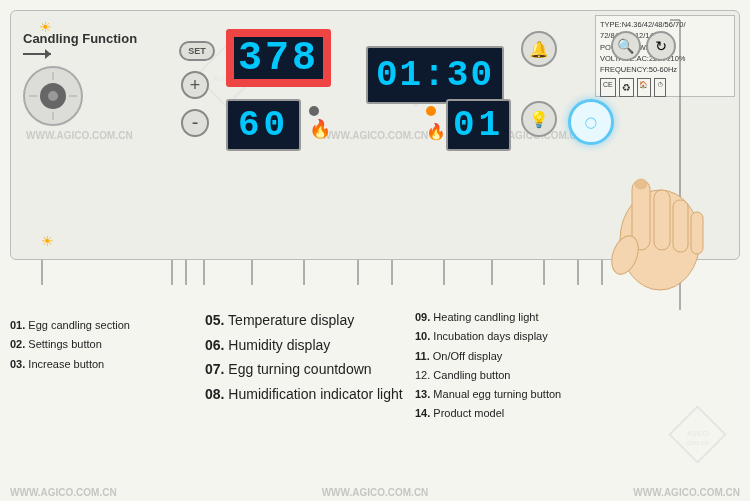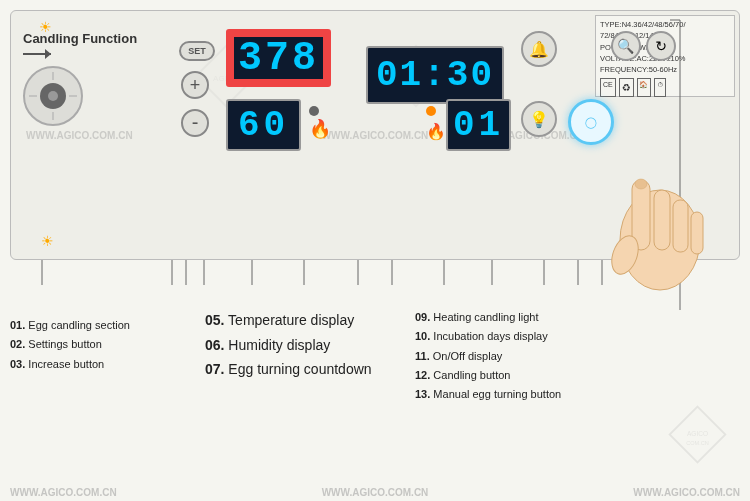--- a/index.html
+++ b/index.html
@@ -263,28 +263,30 @@
   <div style="position:absolute;left:0;top:8px;width:190px;font-size:11px;color:#222;line-height:1.75;">
     <div><span style="font-weight:bold;">01.</span> <span>Egg candling section</span></div>
     <div><span style="font-weight:bold;">02.</span> <span>Settings button</span></div>
     <div><span style="font-weight:bold;">03.</span> <span>Increase button</span></div>
   </div>
 
   <div style="position:absolute;left:195px;top:0;width:200px;font-size:14px;color:#222;line-height:1.75;">
     <div><span style="font-weight:bold;">05.</span> <span>Temperature display</span></div>
     <div><span style="font-weight:bold;">06.</span> <span>Humidity display</span></div>
     <div><span style="font-weight:bold;">07.</span> <span>Egg turning countdown</span></div>
+    <div><span style="font-weight:bold;">08.</span> <span>Humidification indicator light</span></div>
   </div>
 
   <div style="position:absolute;left:405px;top:0;width:230px;font-size:11px;color:#222;line-height:1.75;">
     <div><span style="font-weight:bold;">09.</span> <span>Heating candling light</span></div>
     <div><span style="font-weight:bold;">10.</span> <span>Incubation days display</span></div>
     <div><span style="font-weight:bold;">11.</span> <span>On/Off display</span></div>
-    <div><span style="font-weight:bold;">12.</span> <span>Candling button</span></div>
+    <div><span style="font-weight:normal;">12.</span> <span>Candling button</span></div>
     <div><span style="font-weight:bold;">13.</span> <span>Manual egg turning button</span></div>
+    <div><span style="font-weight:bold;">14.</span> <span>Product model</span></div>
   </div>
 
   <div style="position:absolute;right:10px;bottom:10px;opacity:0.15;">
     <svg width="65" height="65" viewBox="0 0 70 70">
       <path d="M35 5 L65 35 L35 65 L5 35 Z" fill="none" stroke="#888" stroke-width="2"></path>
       <text x="35" y="37" text-anchor="middle" font-size="7" fill="#888">AGICO</text>
       <text x="35" y="46" text-anchor="middle" font-size="6" fill="#888">COM.CN</text>
     </svg>
   </div>
 

